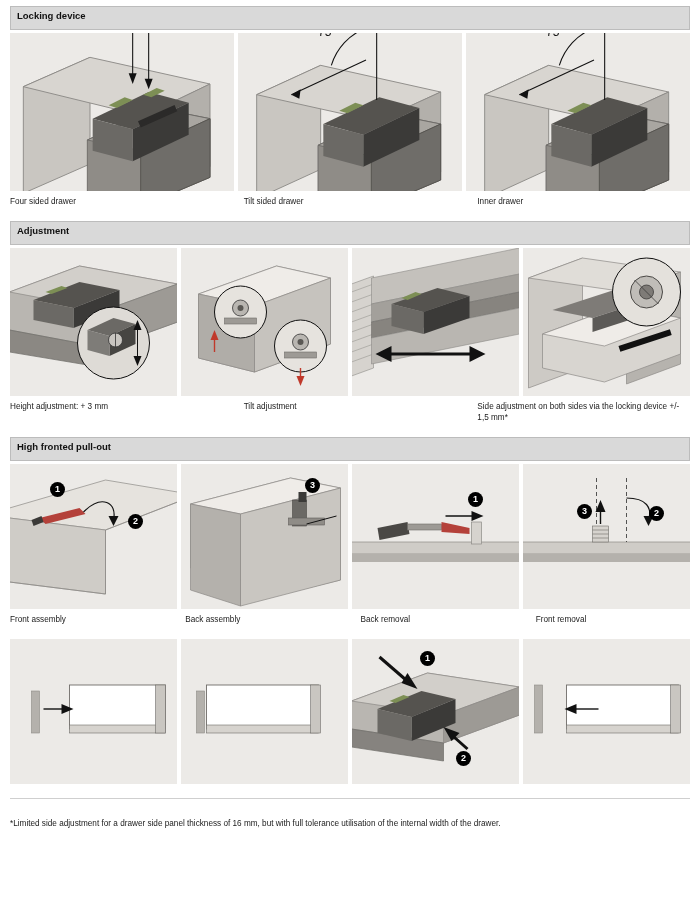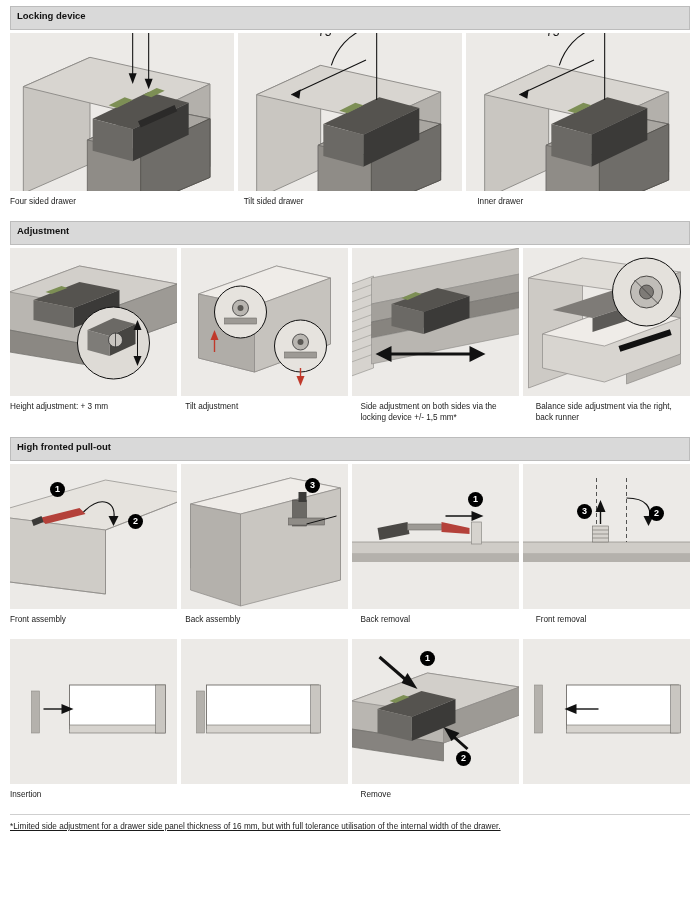--- a/index.html
+++ b/index.html
@@ -72,23 +72,22 @@
     font-size: 9px;
     font-weight: bold;
     line-height: 15px;
     text-align: center;
   }
 
   .footnote {
     font-size: 8.2px;
     color: #1a1a1a;
     border-top: 1px solid #cfcfcf;
-    padding-top: 7px;
+    padding-top: 20px;
     margin-top: 2px;
-    text-decoration: underline;
   }
 </style>
 </head>
 <body>
 
 <div class="page">
 
   <div class="section">
     <div class="section-header">Locking device</div>
     <div class="panels">
@@ -283,21 +282,20 @@
 
           <rect x="96" y="98" width="54" height="6" fill="#111" transform="rotate(-18 96 98)"></rect>
         </svg>
       </div>
     </div>
 
     <div class="caption-row">
       <div class="caption">Height adjustment: + 3 mm</div>
       <div class="caption">Tilt adjustment</div>
       <div class="caption">Side adjustment on both sides via the locking device +/- 1,5 mm*</div>
-      <div class="caption">Balance side adjustment via the right, back runner</div>
     </div>
   </div>
 
   <div class="section">
     <div class="section-header">High fronted pull-out</div>
     <div class="panels">
 
       <div class="panel" style="height:145px;">
         <svg width="100%" height="145" viewBox="0 0 168 145" preserveAspectRatio="xMidYMid slice">
           <rect x="0" y="0" width="168" height="145" fill="#eceae7"></rect>
@@ -442,23 +440,17 @@
           <rect x="12" y="46" width="8" height="48" fill="#b4b1ac" stroke="#8c8a86" stroke-width="0.6"></rect>
           <rect x="44" y="46" width="112" height="44" fill="#ffffff" stroke="#6f6d69" stroke-width="0.9"></rect>
           <rect x="44" y="86" width="112" height="8" fill="#d6d3ce" stroke="#6f6d69" stroke-width="0.6"></rect>
           <rect x="148" y="46" width="10" height="48" fill="#c9c6c1" stroke="#6f6d69" stroke-width="0.6"></rect>
           <line x1="48" y1="70" x2="76" y2="70" stroke="#111" stroke-width="1.4"></line>
           <polygon points="42,70 54,65 54,75" fill="#111"></polygon>
         </svg>
       </div>
     </div>
 
-    <div class="caption-row">
-      <div class="caption">Insertion</div>
-      <div class="caption"></div>
-      <div class="caption">Remove</div>
-      <div class="caption"></div>
-    </div>
   </div>
 
   <div class="footnote">*Limited side adjustment for a drawer side panel thickness of 16 mm, but with full tolerance utilisation of the internal width of the drawer.</div>
 
 </div>
 
 </body></html>

